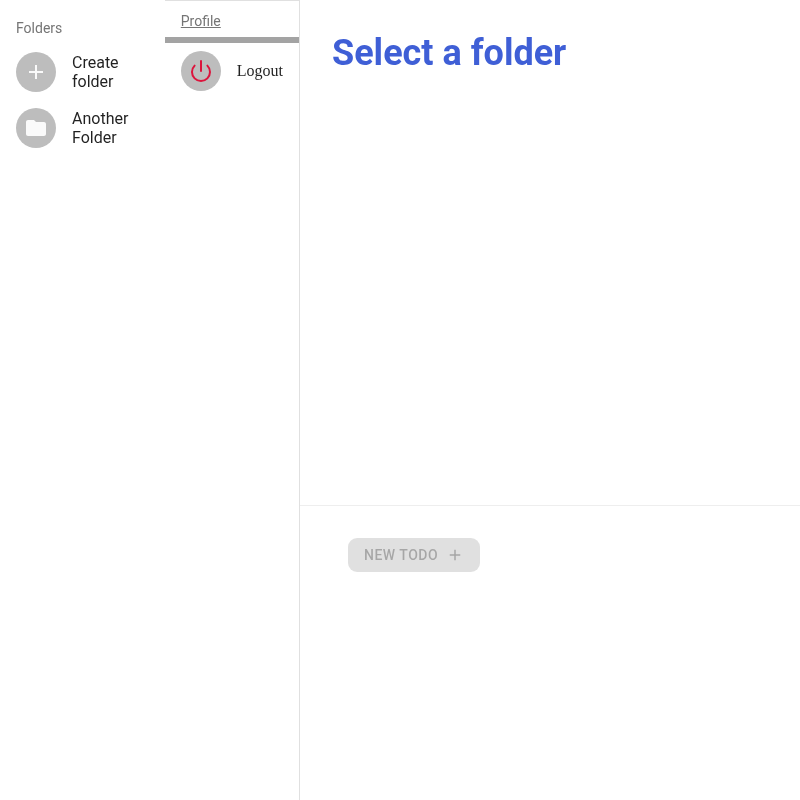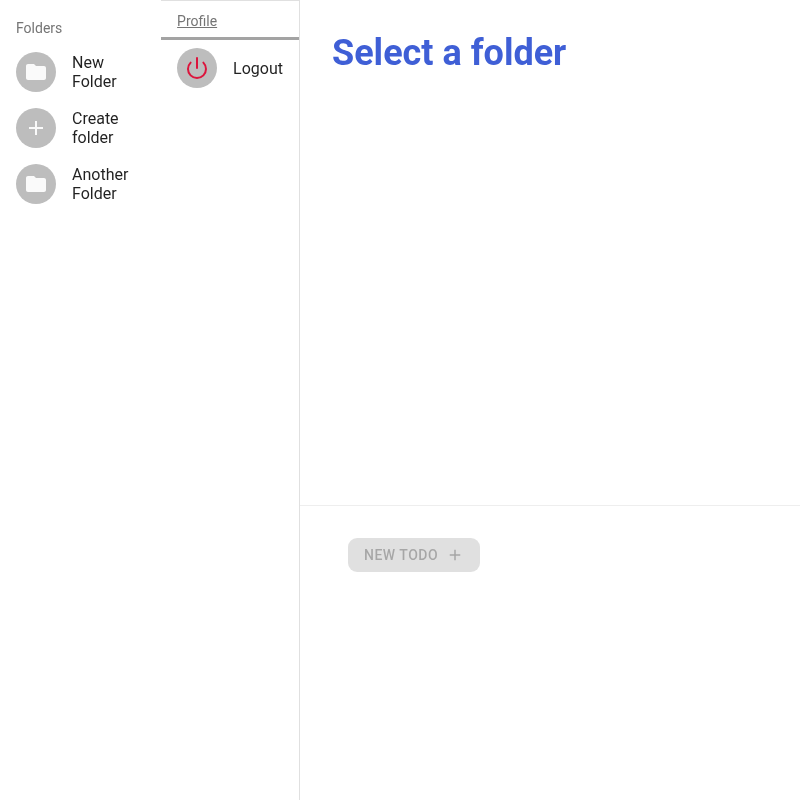--- a/index.html
+++ b/index.html
@@ -112,38 +112,31 @@
       font-family: inherit;
       text-transform: uppercase;
       margin-left: 16px;
     }
     .new-todo-btn svg {
       width: 18px;
       height: 18px;
       fill: rgba(0,0,0,0.26);
     }
     .divider-list {
-      border-top: 3px solid #a3a3a3;
+      border-top: 6px solid #a3a3a3;
+      font-family: Liberation Serif, serif;
     }
   </style>
 </head>
 <body>
 
 <div class="sidebar">
   <div class="sidebar-top">
     <div class="section-header">Folders</div>
 
-    <div class="sidebar-item">
-      <div class="icon-circle">
-        <svg viewBox="0 0 24 24">
-            <path d="M10 4H4c-1.1 0-1.99.9-1.99 2L2 18c0 1.1.9 2 2 2h16c1.1 0 2-.9 2-2V8c0-1.1-.9-2-2-2h-8l-2-2z"></path>
-          </svg>
-      </div>
-      <span class="sidebar-item-label">New Folder</span>
-    </div>
 
     <div class="sidebar-item">
       <div class="icon-circle">
         <svg viewBox="0 0 24 24">
             <path d="M19 13h-6v6h-2v-6H5v-2h6V5h2v6h6v2z"></path>
           </svg>
       </div>
       <span class="sidebar-item-label">Create folder</span>
     </div>
 

